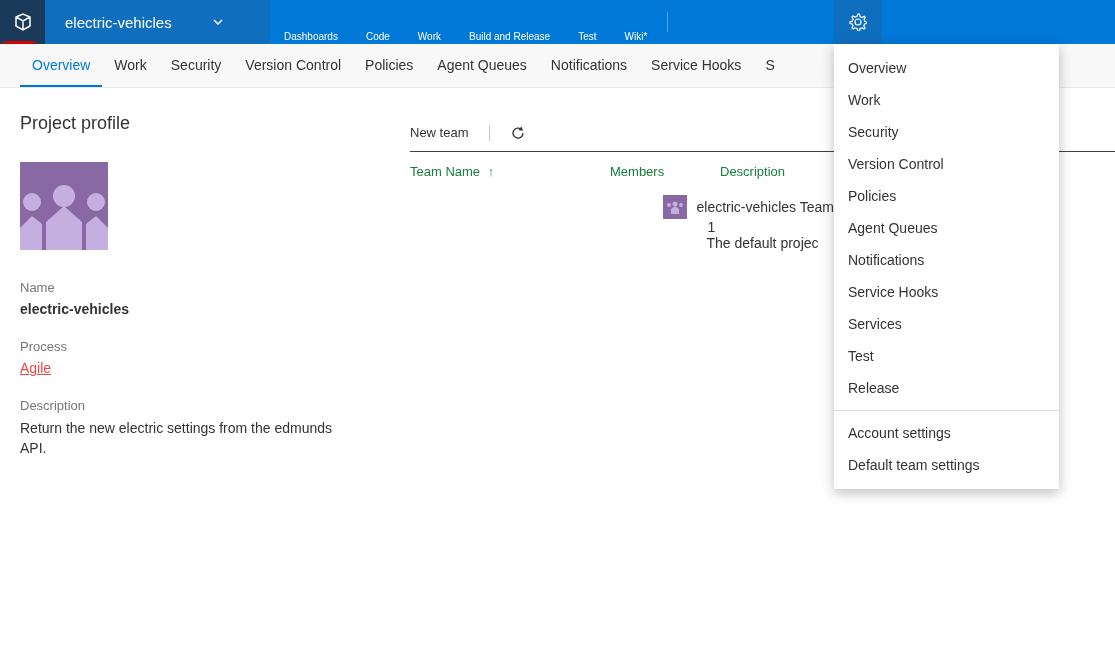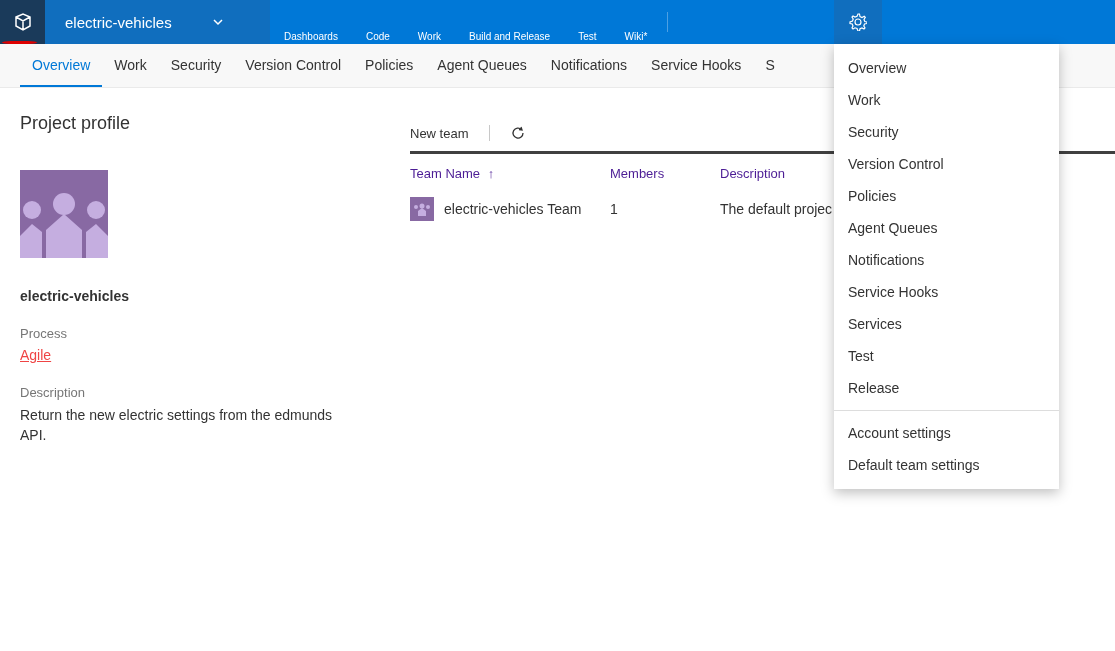--- a/index.html
+++ b/index.html
@@ -104,21 +104,21 @@
       padding: 25px 0 0 20px;
       gap: 60px;
     }
     .left-col {
       width: 330px;
     }
     .section-title {
       font-size: 18px;
       font-weight: 400;
       color: #333;
-      margin-bottom: 36px;
+      margin-bottom: 28px;
     }
     .avatar-box {
       width: 88px;
       height: 88px;
       background: #8869a3;
       display: flex;
       align-items: flex-end;
       justify-content: center;
       overflow: hidden;
       margin-bottom: 30px;
@@ -138,50 +138,51 @@
     }
     .field-value a {
       color: #ef4444;
       text-decoration: underline;
     }
     .right-col {
       flex: 1;
     }
     .teams-toolbar {
       display: flex;
-      align-items: center;
+      align-items: flex-start;
       padding: 12px 0 10px;
-      border-bottom: 3px solid #404040;
+      border-bottom: 1px solid #404040;
       gap: 20px;
       margin-bottom: 12px;
     }
     .toolbar-btn {
       font-size: 13px;
       color: #333;
       cursor: pointer;
     }
     .toolbar-sep {
       width: 1px;
       height: 16px;
       background: #c8c8c8;
     }
     .teams-header {
       display: flex;
       font-size: 13px;
-      color: #4c1d95;
+      color: #15803d;
       padding-bottom: 10px;
     }
     .col-name { width: 200px; }
     .col-members { width: 110px; }
     .col-desc { flex: 1; }
     .teams-row {
       display: flex;
       align-items: center;
       font-size: 14px;
       padding: 6px 0;
+      flex-direction: column;
     }
     .teams-row .col-name {
       display: flex;
       align-items: center;
       gap: 10px;
       font-weight: 400;
     }
     .team-icon {
       width: 24px;
       height: 24px;
@@ -267,20 +268,21 @@
     <div class="avatar-box">
       <svg width="88" height="70" viewBox="0 0 88 70">
         <circle cx="44" cy="16" r="11" fill="#c5aee0"></circle>
         <path d="M26 70 L26 42 L44 26 L62 42 L62 70 Z" fill="#c5aee0"></path>
         <circle cx="12" cy="22" r="9" fill="#c5aee0"></circle>
         <path d="M0 70 L0 48 L12 36 L22 44 L22 70 Z" fill="#c5aee0"></path>
         <circle cx="76" cy="22" r="9" fill="#c5aee0"></circle>
         <path d="M66 70 L66 44 L76 36 L88 48 L88 70 Z" fill="#c5aee0"></path>
       </svg>
     </div>
+    <div class="field-label">Name</div>
     <div class="field-value bold">electric-vehicles</div>
     <div class="field-label">Process</div>
     <div class="field-value"><a href="#">Agile</a></div>
     <div class="field-label">Description</div>
     <div class="field-value" style="line-height:1.4">Return the new electric settings from the edmunds API.</div>
   </div>
 
   <div class="right-col">
     <div class="teams-toolbar">
       <span class="toolbar-btn">New team</span>

